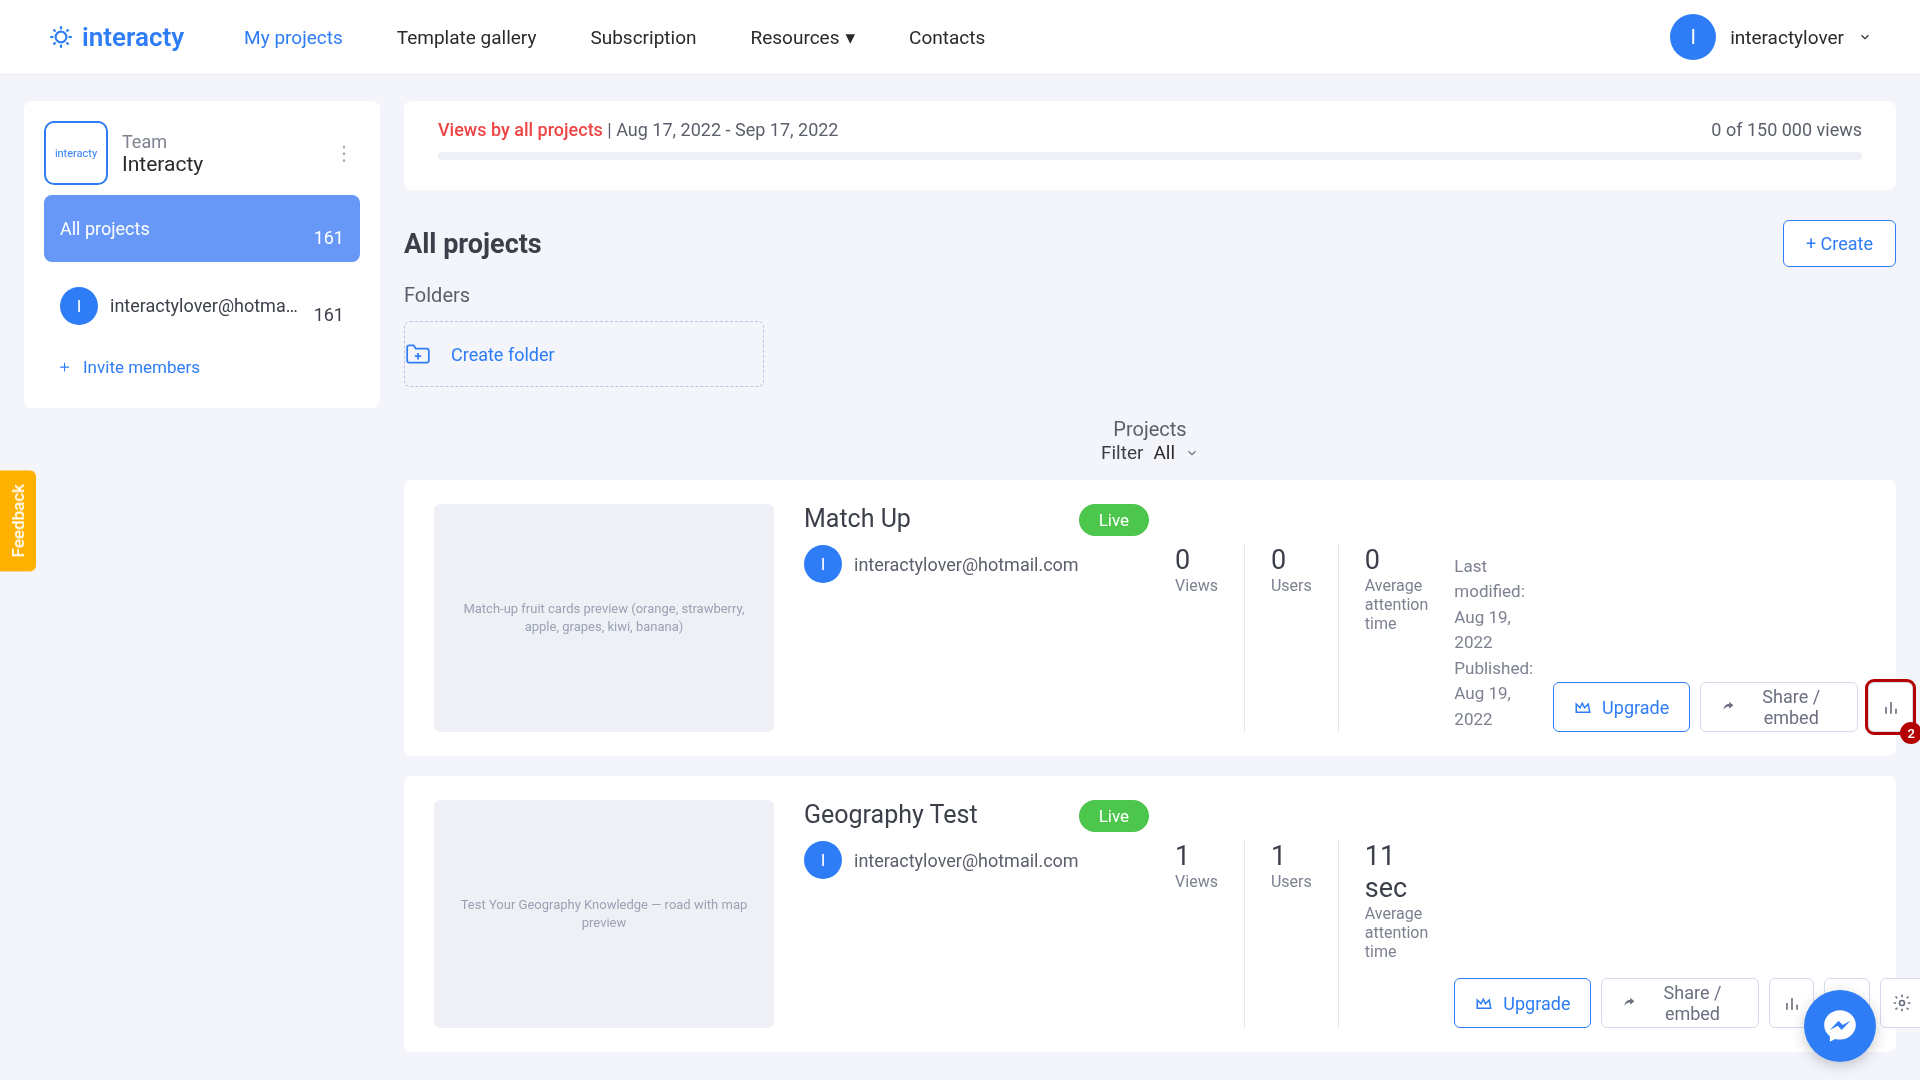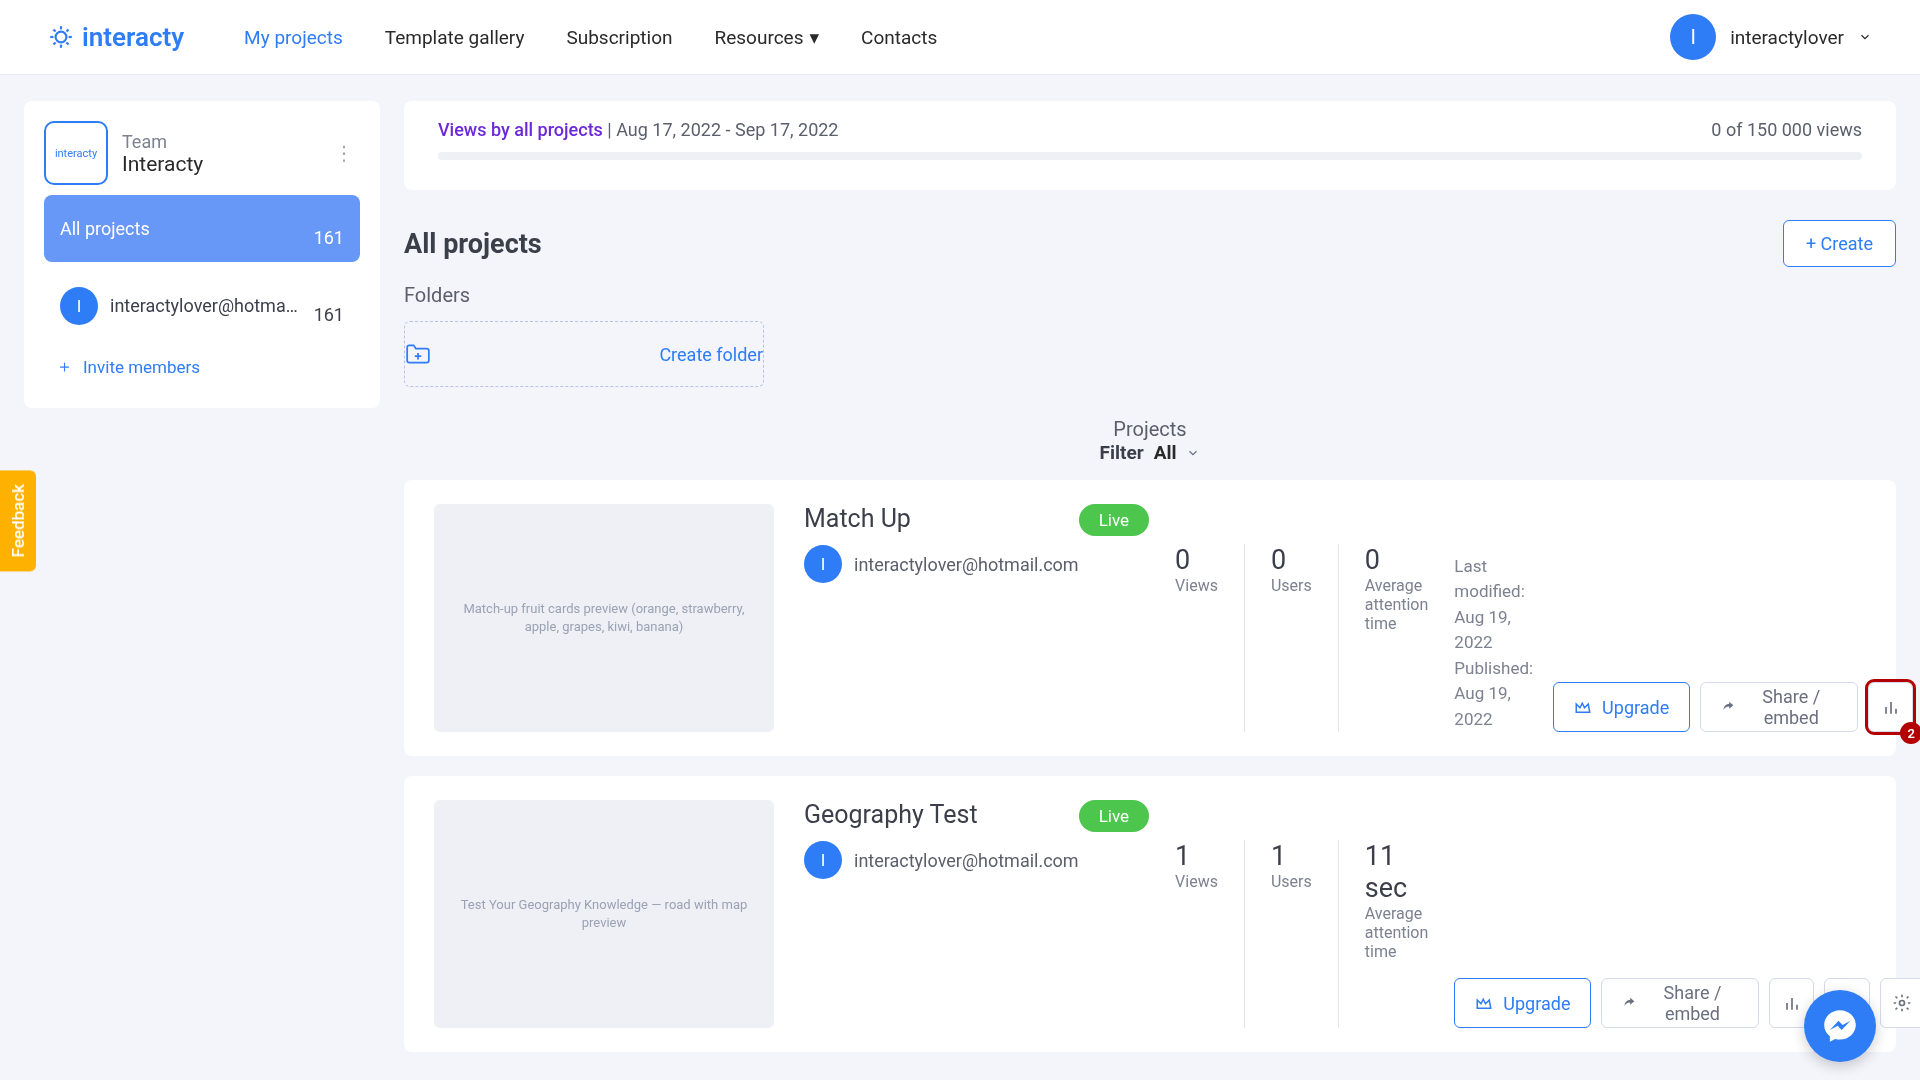--- a/index.html
+++ b/index.html
@@ -2,21 +2,21 @@
 <html><head>
 <meta charset="utf-8">
 <style>
 * { margin: 0; padding: 0; box-sizing: border-box; font-family: -apple-system, BlinkMacSystemFont, "Segoe UI", Roboto, sans-serif; }
 body { background: #f3f5fb; width: 1920px; height: 1080px; overflow: hidden; }
 
 
 .header { height: 75px; background: #fff; border-bottom: 1px solid #e8eaf2; display: flex; align-items: center; padding: 0 48px; }
 .logo { display: flex; align-items: center; gap: 8px; color: #2e7df6; font-size: 26px; font-weight: 600; margin-right: 60px; }
 .logo svg { width: 26px; height: 26px; }
-.nav { display: flex; gap: 42px; align-items: center; }
+.nav { display: flex; gap: 54px; align-items: center; }
 .nav-item { color: #2a2a2a; font-size: 19px; cursor: pointer; display: flex; align-items: center; gap: 6px; }
 .nav-item.active { color: #2e7df6; }
 .header-right { margin-left: auto; display: flex; align-items: center; gap: 14px; }
 .avatar { width: 46px; height: 46px; border-radius: 50%; background: #2e7df6; color: #fff; display: flex; align-items: center; justify-content: center; font-size: 20px; }
 .avatar.sm { width: 38px; height: 38px; font-size: 17px; }
 .user-name { font-size: 19px; color: #2a2a2a; }
 
 
 .layout { display: flex; gap: 24px; padding: 26px 24px 0 24px; }
 
@@ -31,33 +31,33 @@
 .side-row { display: flex; align-items: center; padding: 14px 16px; border-radius: 8px; font-size: 18px; color: #3b3f4a; gap: 12px; margin-top: 10px; cursor: pointer; }
 .side-row.selected { background: #6797f7; color: #fff; }
 .side-row .count { margin-left: auto; font-size: 18px; margin-top: 18px; }
 .side-row .text { flex: 1; white-space: nowrap; overflow: hidden; text-overflow: ellipsis; }
 .invite { display: flex; align-items: center; gap: 10px; color: #2e7df6; font-size: 17px; padding: 16px 12px 10px; cursor: pointer; }
 
 
 .main { flex: 1; min-width: 0; }
 .views-bar { background: #fff; border-radius: 8px; padding: 18px 34px 30px; }
 .views-top { display: flex; justify-content: space-between; color: #5a5f6b; font-size: 18px; margin-bottom: 12px; }
-.views-top strong { color: #6d28d9; font-weight: 500; }
+.views-top strong { color: #ef4444; font-weight: 500; }
 .progress { height: 8px; background: #eef0f6; border-radius: 4px; }
 
 .page-head { display: flex; align-items: center; justify-content: space-between; margin: 30px 0 8px; }
 .page-title { font-size: 27px; color: #3b3f4a; }
 .create-btn { border: 1.5px solid #2e7df6; color: #2e7df6; background: #fff; border-radius: 6px; padding: 12px 22px; font-size: 18px; cursor: pointer; }
 .subhead { font-size: 20px; color: #5a5f6b; margin: 16px 0 14px; }
 
-.create-folder { border: 1.5px dashed #b9c3e8; border-radius: 6px; width: 360px; height: 66px; display: flex; align-items: center; justify-content: space-between; gap: 12px; color: #2e7df6; font-size: 18px; cursor: pointer; }
+.create-folder { border: 1.5px dashed #b9c3e8; border-radius: 6px; width: 360px; height: 66px; display: flex; align-items: center; justify-content: flex-start; gap: 20px; color: #2e7df6; font-size: 18px; cursor: pointer; }
 .create-folder svg { width: 26px; height: 22px; }
 
 .proj-head { display: flex; align-items: center; justify-content: space-between; margin: 30px 0 16px; color: #5a5f6b; font-size: 20px; flex-direction: column; }
-.filter { display: flex; align-items: center; gap: 10px; color: #3b3f4a; font-size: 19px; font-weight: bold; }
+.filter { display: flex; align-items: center; gap: 10px; color: #3b3f4a; font-size: 19px; }
 .filter .val { color: #2a2a2a; }
 
 
 .project-card { background: #fff; border-radius: 8px; padding: 24px 30px; display: flex; gap: 30px; margin-bottom: 20px; position: relative; }
 .thumb { width: 340px; height: 228px; background: #eef0f6; border-radius: 6px; display: flex; align-items: center; justify-content: center; color: #9aa2b3; font-size: 13px; text-align: center; padding: 20px; line-height: 1.4; flex-shrink: 0; }
 .card-body { flex: 1; display: flex; flex-direction: row; }
 .card-top { display: flex; justify-content: space-between; align-items: flex-start; }
 .proj-title { font-size: 25px; color: #3b3f4a; margin-bottom: 12px; }
 .proj-owner { display: flex; align-items: center; gap: 12px; color: #5a5f6b; font-size: 18px; }
 .live-badge { background: #4dc64d; color: #fff; font-size: 17px; padding: 6px 20px; border-radius: 16px; }

